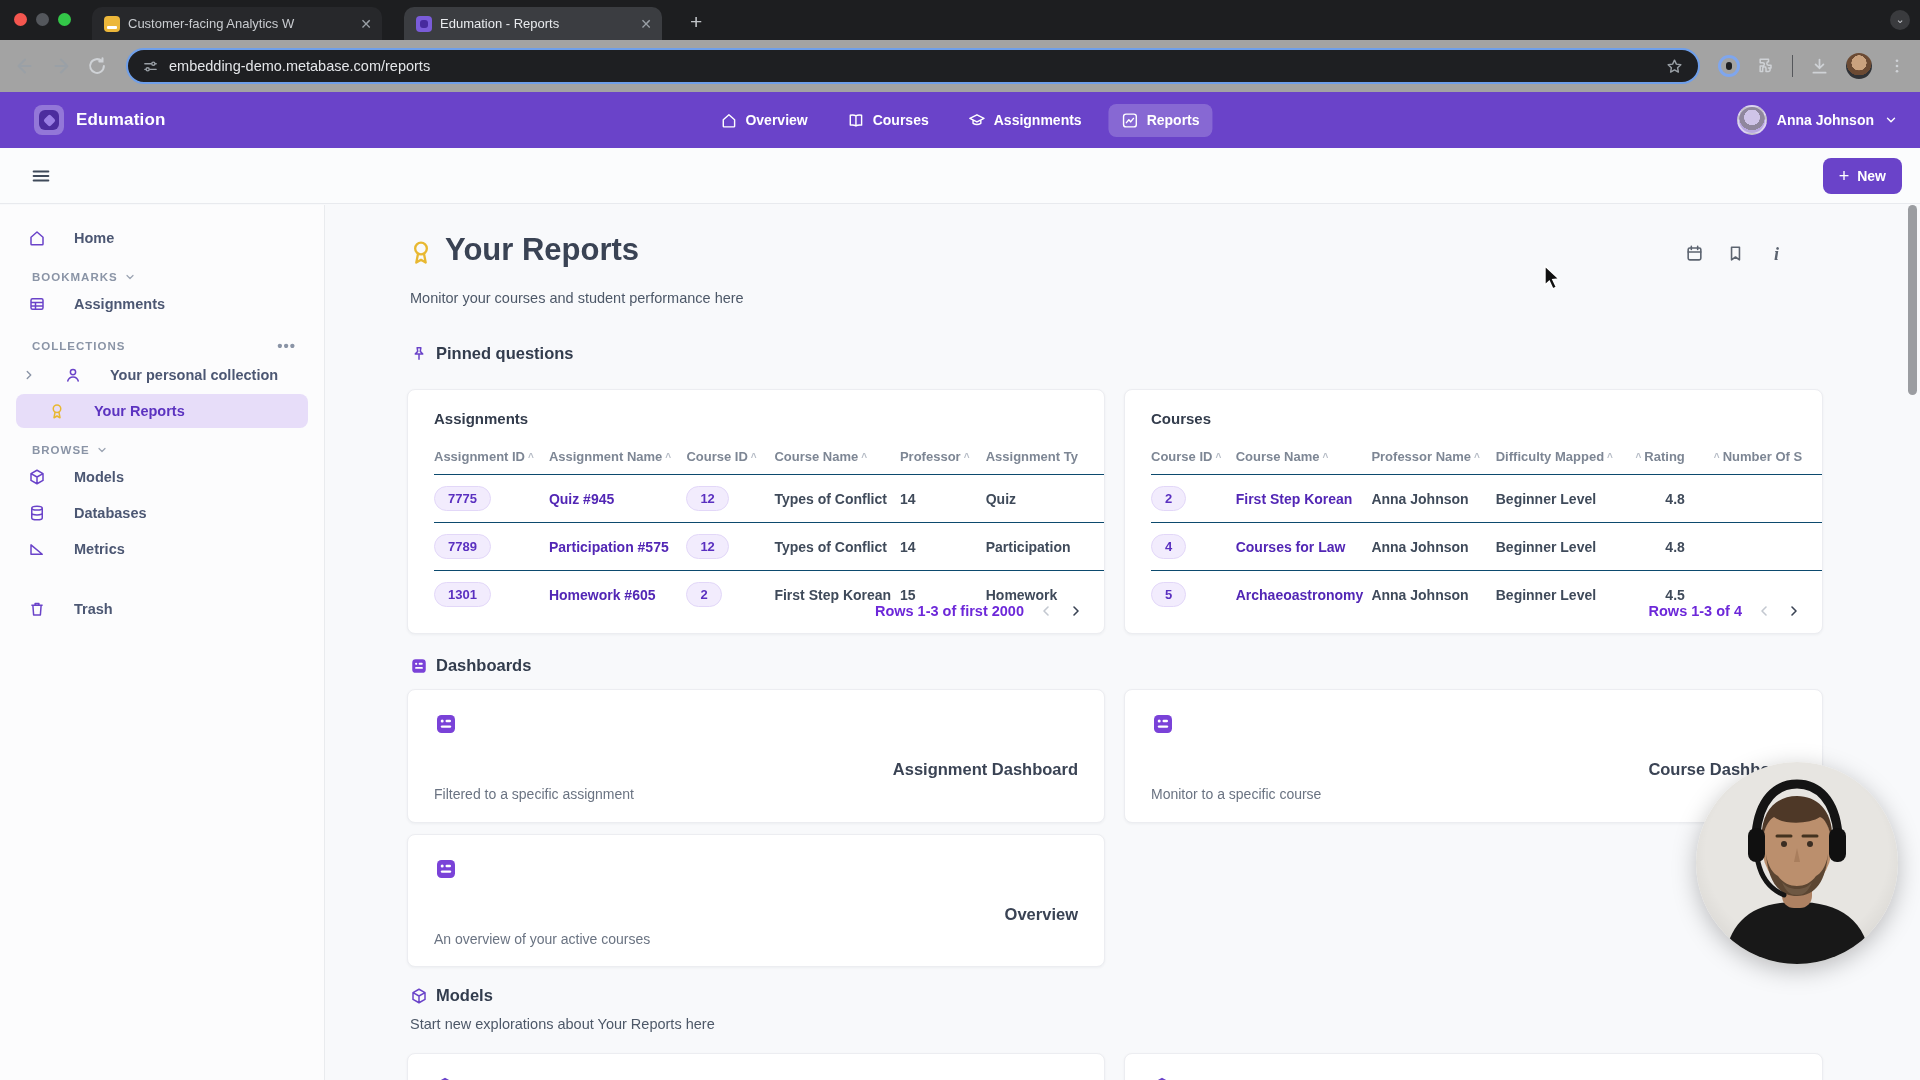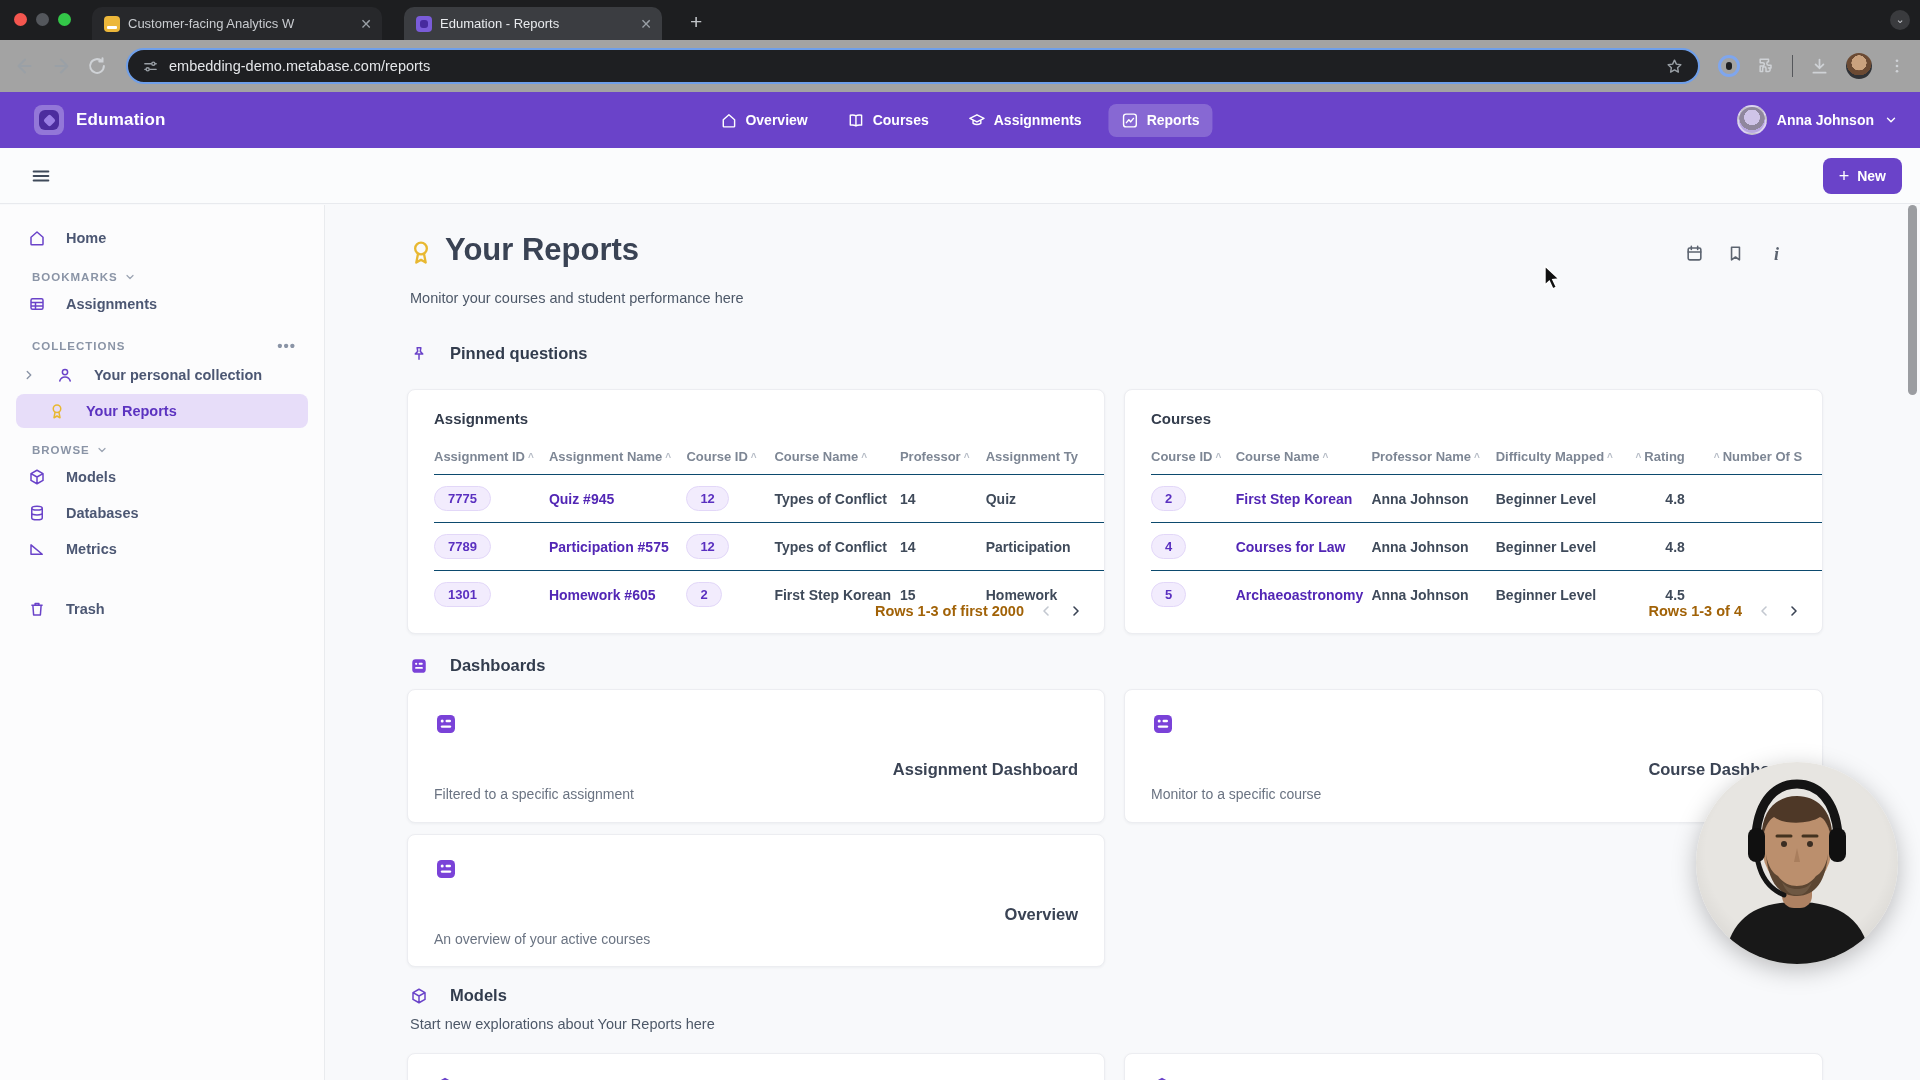--- a/index.html
+++ b/index.html
@@ -45,52 +45,52 @@
   .uavatar { width:30px; height:30px; border-radius:50%; background:radial-gradient(circle at 50% 40%, #cfc4e8 0 38%, #8f879d 39% 62%, #b9a8e2 63%); border:2px solid rgba(255,255,255,.5); }
 
   
   .utilbar { position:absolute; left:0; top:148px; width:1920px; height:56px; background:#fbfcfd; border-bottom:1px solid #e8eaee; }
   .burger { position:absolute; left:30px; top:17px; width:22px; height:22px; color:#3f4a5a; }
   .newbtn { position:absolute; right:18px; top:10px; height:36px; padding:0 16px; background:#6a43c9; color:#fff; border:none; border-radius:8px; font-size:14px; font-weight:700; display:flex; align-items:center; gap:8px; font-family:inherit; }
   .newbtn .plus { font-size:18px; font-weight:400; }
 
   
   .sidebar { position:absolute; left:0; top:205px; width:325px; height:875px; background:#fcfcfd; border-right:1px solid #e9ebee; padding-top:14px; }
-  .sitem { display:flex; align-items:center; gap:20px; height:34px; margin:2px 16px; padding:0 12px; border-radius:8px; font-size:14.5px; font-weight:700; color:#4c5773; }
+  .sitem { display:flex; align-items:center; gap:28px; height:34px; margin:2px 16px; padding:0 12px; border-radius:8px; font-size:14.5px; font-weight:700; color:#4c5773; }
   .sitem .ic { width:18px; height:18px; color:#6a43c9; flex:none; }
   .sitem.active { background:#e7ddf9; color:#5c33c0; }
   .sitem.active .ic { color:#e8b831; }
   .sgroup { display:flex; align-items:center; gap:6px; margin:16px 28px 4px 32px; font-size:11.5px; font-weight:700; letter-spacing:1px; color:#8a94a6; }
   .sgroup .ic { width:12px; height:12px; color:#9aa3b2; }
   .sgroup .dots { margin-left:auto; color:#8a94a6; font-size:15px; letter-spacing:1px; }
   .chevslot { width:14px; height:14px; color:#8a94a6; flex:none; margin-left:-6px; }
 
   
   .main { position:absolute; left:326px; top:204px; width:1594px; height:876px; background:#f8f9fb; overflow:hidden; }
   .m-x { position:absolute; }
   .pagetitle { font-size:31px; font-weight:800; color:#3a4354; }
   .subtitle { font-size:14.5px; color:#4d5868; }
-  .secthead { display:flex; align-items:center; gap:22px; font-size:16.5px; font-weight:800; color:#323c4d; }
+  .secthead { display:flex; align-items:center; gap:8px; font-size:16.5px; font-weight:800; color:#323c4d; }
   .secthead .ic { width:18px; height:18px; color:#6a43c9; }
   .hact { display:flex; gap:22px; color:#5c6470; }
   .hact .ic { width:19px; height:19px; }
   .hact .info { font-family:"Liberation Serif", serif; font-weight:700; font-style:italic; font-size:18px; width:19px; text-align:center;}
 
   .card { position:absolute; background:#fff; border:1px solid #ecedf1; border-radius:8px; box-shadow:0 1px 3px rgba(25,30,50,.05); }
   .qcard { padding:20px 0 0 26px; overflow:hidden; }
   .qtitle { font-size:15px; font-weight:700; color:#333c4c; margin-bottom:14px; }
   table { border-collapse:collapse; table-layout:fixed; }
   th { text-align:left; font-size:13px; font-weight:600; color:#7d8694; padding:8px 8px 10px 0; white-space:nowrap; overflow:hidden; }
   td { font-size:14px; font-weight:600; color:#3f4a5a; padding:11px 8px 11px 0; border-top:1px solid #0c4a6e; white-space:nowrap; overflow:hidden; }
   .caret { color:#b6bcc6; font-size:10px; font-weight:700; margin:0 3px; }
   .pill { display:inline-block; background:#f2ecfd; border:1px solid #e2d7f8; color:#5a30c0; font-weight:700; font-size:13px; padding:4px 13px; border-radius:15px; }
   .tlink { color:#5226b5; font-weight:700; }
   .tr-right { text-align:right; padding-right:26px; }
   .pgr { position:absolute; right:20px; bottom:14px; display:flex; align-items:center; gap:14px; }
-  .pgr .lbl { font-size:14.5px; font-weight:700; color:#a16207; }
+  .pgr .lbl { font-size:14.5px; font-weight:700; color:#6d28d9; }
   .pgr .pc { width:16px; height:16px; }
   .pc.dim { color:#c3c8d0; } .pc.on { color:#3a4354; }
 
   .dcard { padding:22px 26px; }
   .dcard .dtitle { font-size:16.5px; font-weight:700; color:#3a4354; margin-top:20px;text-align:right; }
   .dcard .ddesc { font-size:14px; color:#6a7382; margin-top:7px; }
   .dicon { width:24px; height:24px; }
 
   
   .sbthumb { position:absolute; right:3px; top:205px; width:9px; height:190px; border-radius:5px; background:#9b9da1; }

